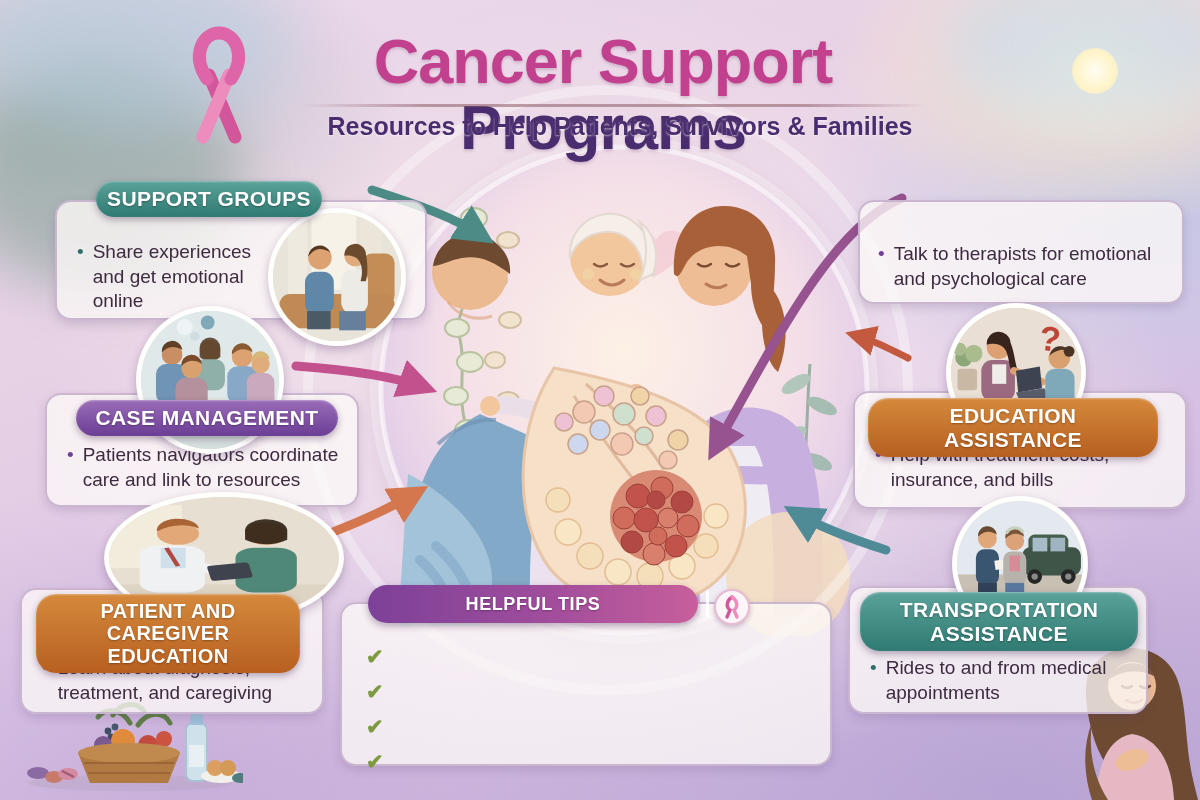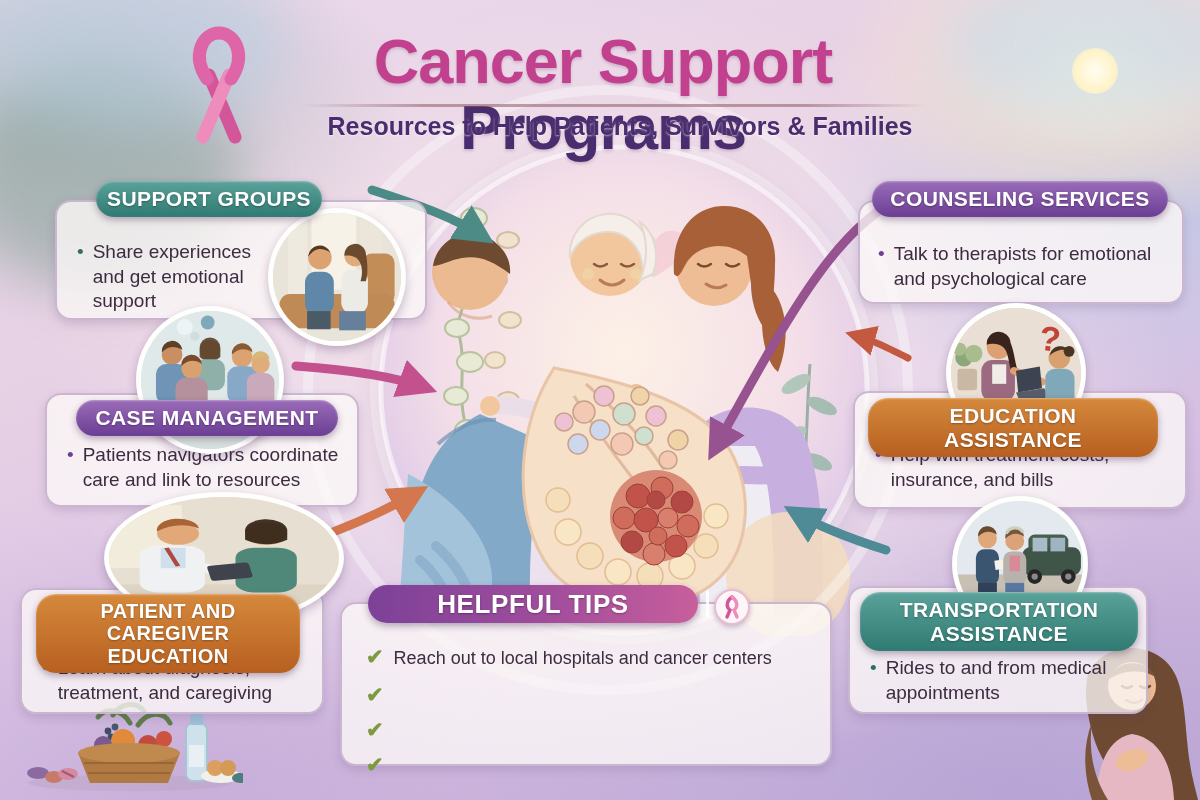--- a/index.html
+++ b/index.html
@@ -49,21 +49,21 @@
 
   
   .center-ring{position:absolute;left:378px;top:144px;width:492px;height:492px;border-radius:50%;
     z-index:1;box-shadow:0 0 0 8px rgba(255,255,255,.28), 0 10px 30px rgba(120,80,140,.2);}
   .center-ring svg{display:block;width:100%;height:100%;}
   .arrows{position:absolute;left:0;top:0;z-index:2;pointer-events:none;}
 
   
   .tips-banner{position:absolute;left:368px;top:585px;width:330px;height:38px;z-index:6;
     background:linear-gradient(90deg,#7c4198,#a14d9c 55%,#c75f9b);border-radius:20px;
-    color:#fff;font-weight:bold;font-size:26px;letter-spacing:.6px;text-align:center;line-height:38px;
+    color:#fff;font-weight:bold;font-size:18px;letter-spacing:.6px;text-align:center;line-height:38px;
     box-shadow:0 3px 7px rgba(60,30,70,.35);text-shadow:0 1px 2px rgba(0,0,0,.3);}
   .tips-tail-line{position:absolute;left:706px;top:590px;width:3px;height:28px;background:rgba(255,255,255,.85);z-index:6;border-radius:2px;}
   .tips-badge{position:absolute;left:714px;top:589px;width:32px;height:32px;border-radius:50%;
     background:#fdf6f8;border:2px solid #e9bcd4;z-index:6;box-shadow:0 2px 5px rgba(90,50,90,.3);}
   .tip-row{display:flex;gap:10px;font-size:18px;color:#3d2b40;line-height:1.2;margin-bottom:14px;align-items:baseline;}
   .check{color:#7d9a40;font-weight:bold;font-size:21px;line-height:1;}
 
   .deco{position:absolute;z-index:3;}
 </style>
 </head>
@@ -232,21 +232,21 @@
     <path d="M902,198 C836,226 786,320 714,450" stroke="#96538f" stroke-width="9" fill="none" stroke-linecap="round" marker-end="url(#mMag)"></path>
     <path d="M296,366 C352,370 396,377 426,388" stroke="#c2518d" stroke-width="9" fill="none" stroke-linecap="round" marker-end="url(#mPink)"></path>
     <path d="M908,358 C884,346 872,340 854,335" stroke="#c35a3f" stroke-width="7" fill="none" stroke-linecap="round" marker-end="url(#mRed)"></path>
     <path d="M282,550 C332,534 380,514 418,492" stroke="#d4774e" stroke-width="9" fill="none" stroke-linecap="round" marker-end="url(#mOr)"></path>
     <path d="M886,550 C848,538 820,527 794,512" stroke="#4f8b96" stroke-width="9" fill="none" stroke-linecap="round" marker-end="url(#mTealB)"></path>
   </svg>
 
   <div class="card" style="left:55px;top:200px;width:372px;height:120px;padding:38px 150px 12px 20px;">
     <div class="bullet-row">
         <span class="bullet b-teal">•</span>
-      <span>Share experiences and get emotional support</span>
+      <span>Share experiences and get emotional online</span>
       </div>
   </div>
   <div class="pill teal" style="left:96px;top:181px;width:226px;">SUPPORT GROUPS</div>
   <div class="photo" style="left:268px;top:208px;width:128px;height:128px;">
     <svg viewBox="0 0 120 120" preserveAspectRatio="none">
       <rect width="120" height="120" fill="#e9e4da"></rect>
       <rect x="36" y="0" width="42" height="72" fill="#f6f2e8"></rect>
       <rect x="14" y="0" width="18" height="120" fill="#efeae0"></rect>
         <rect x="82" y="0" width="20" height="120" fill="#ece6da"></rect>
       <rect x="84" y="38" width="30" height="48" rx="9" fill="#c28d57"></rect>
@@ -261,21 +261,20 @@
       <rect x="62" y="92" width="25" height="18" fill="#66809c"></rect>
     </svg>
   </div>
 
   <div class="card" style="left:858px;top:200px;width:326px;height:104px;padding:40px 14px 10px 18px;">
     <div class="bullet-row">
         <span class="bullet b-purple">•</span>
       <span>Talk to therapists for emotional and psychological care</span>
       </div>
   </div>
-  <div class="pill purple" style="left:872px;top:181px;width:296px;">COUNSELING SERVICES</div>
 
   <div class="card" style="left:45px;top:393px;width:314px;height:114px;padding:48px 14px 10px 20px;">
     <div class="bullet-row">
         <span class="bullet b-purple">•</span>
       <span>Patients navigators coordinate care and link to resources</span>
       </div>
   </div>
   <div class="photo" style="left:136px;top:306px;width:138px;height:138px;">
     <svg viewBox="0 0 120 120" preserveAspectRatio="none">
       <rect width="120" height="120" fill="#dfe9ea"></rect>
@@ -387,21 +386,20 @@
       <path d="M46,36 a9,9 0 0 1 18,-2 c-6,-4 -12,-4 -18,2 z" fill="#7a5638"></path>
       <path d="M47,31 a9,9 0 0 1 16,-1" stroke="#c8d0c0" stroke-width="3" fill="none"></path>
       <rect x="46" y="78" width="18" height="24" fill="#5878a0"></rect>
     </svg>
   </div>
   <div class="pill teal" style="left:860px;top:592px;width:278px;">TRANSPORTATION ASSISTANCE</div>
 
   <div class="card" style="left:340px;top:602px;width:492px;height:164px;padding:42px 18px 8px 24px;">
     <div class="tip-row">
         <span class="check">✔</span>
-      <span>Reach out to local hospitals and cancer centers</span>
       </div>
     <div class="tip-row">
         <span class="check">✔</span>
       </div>
     <div class="tip-row">
         <span class="check">✔</span>
       </div>
     <div class="tip-row">
         <span class="check">✔</span>
       </div>

